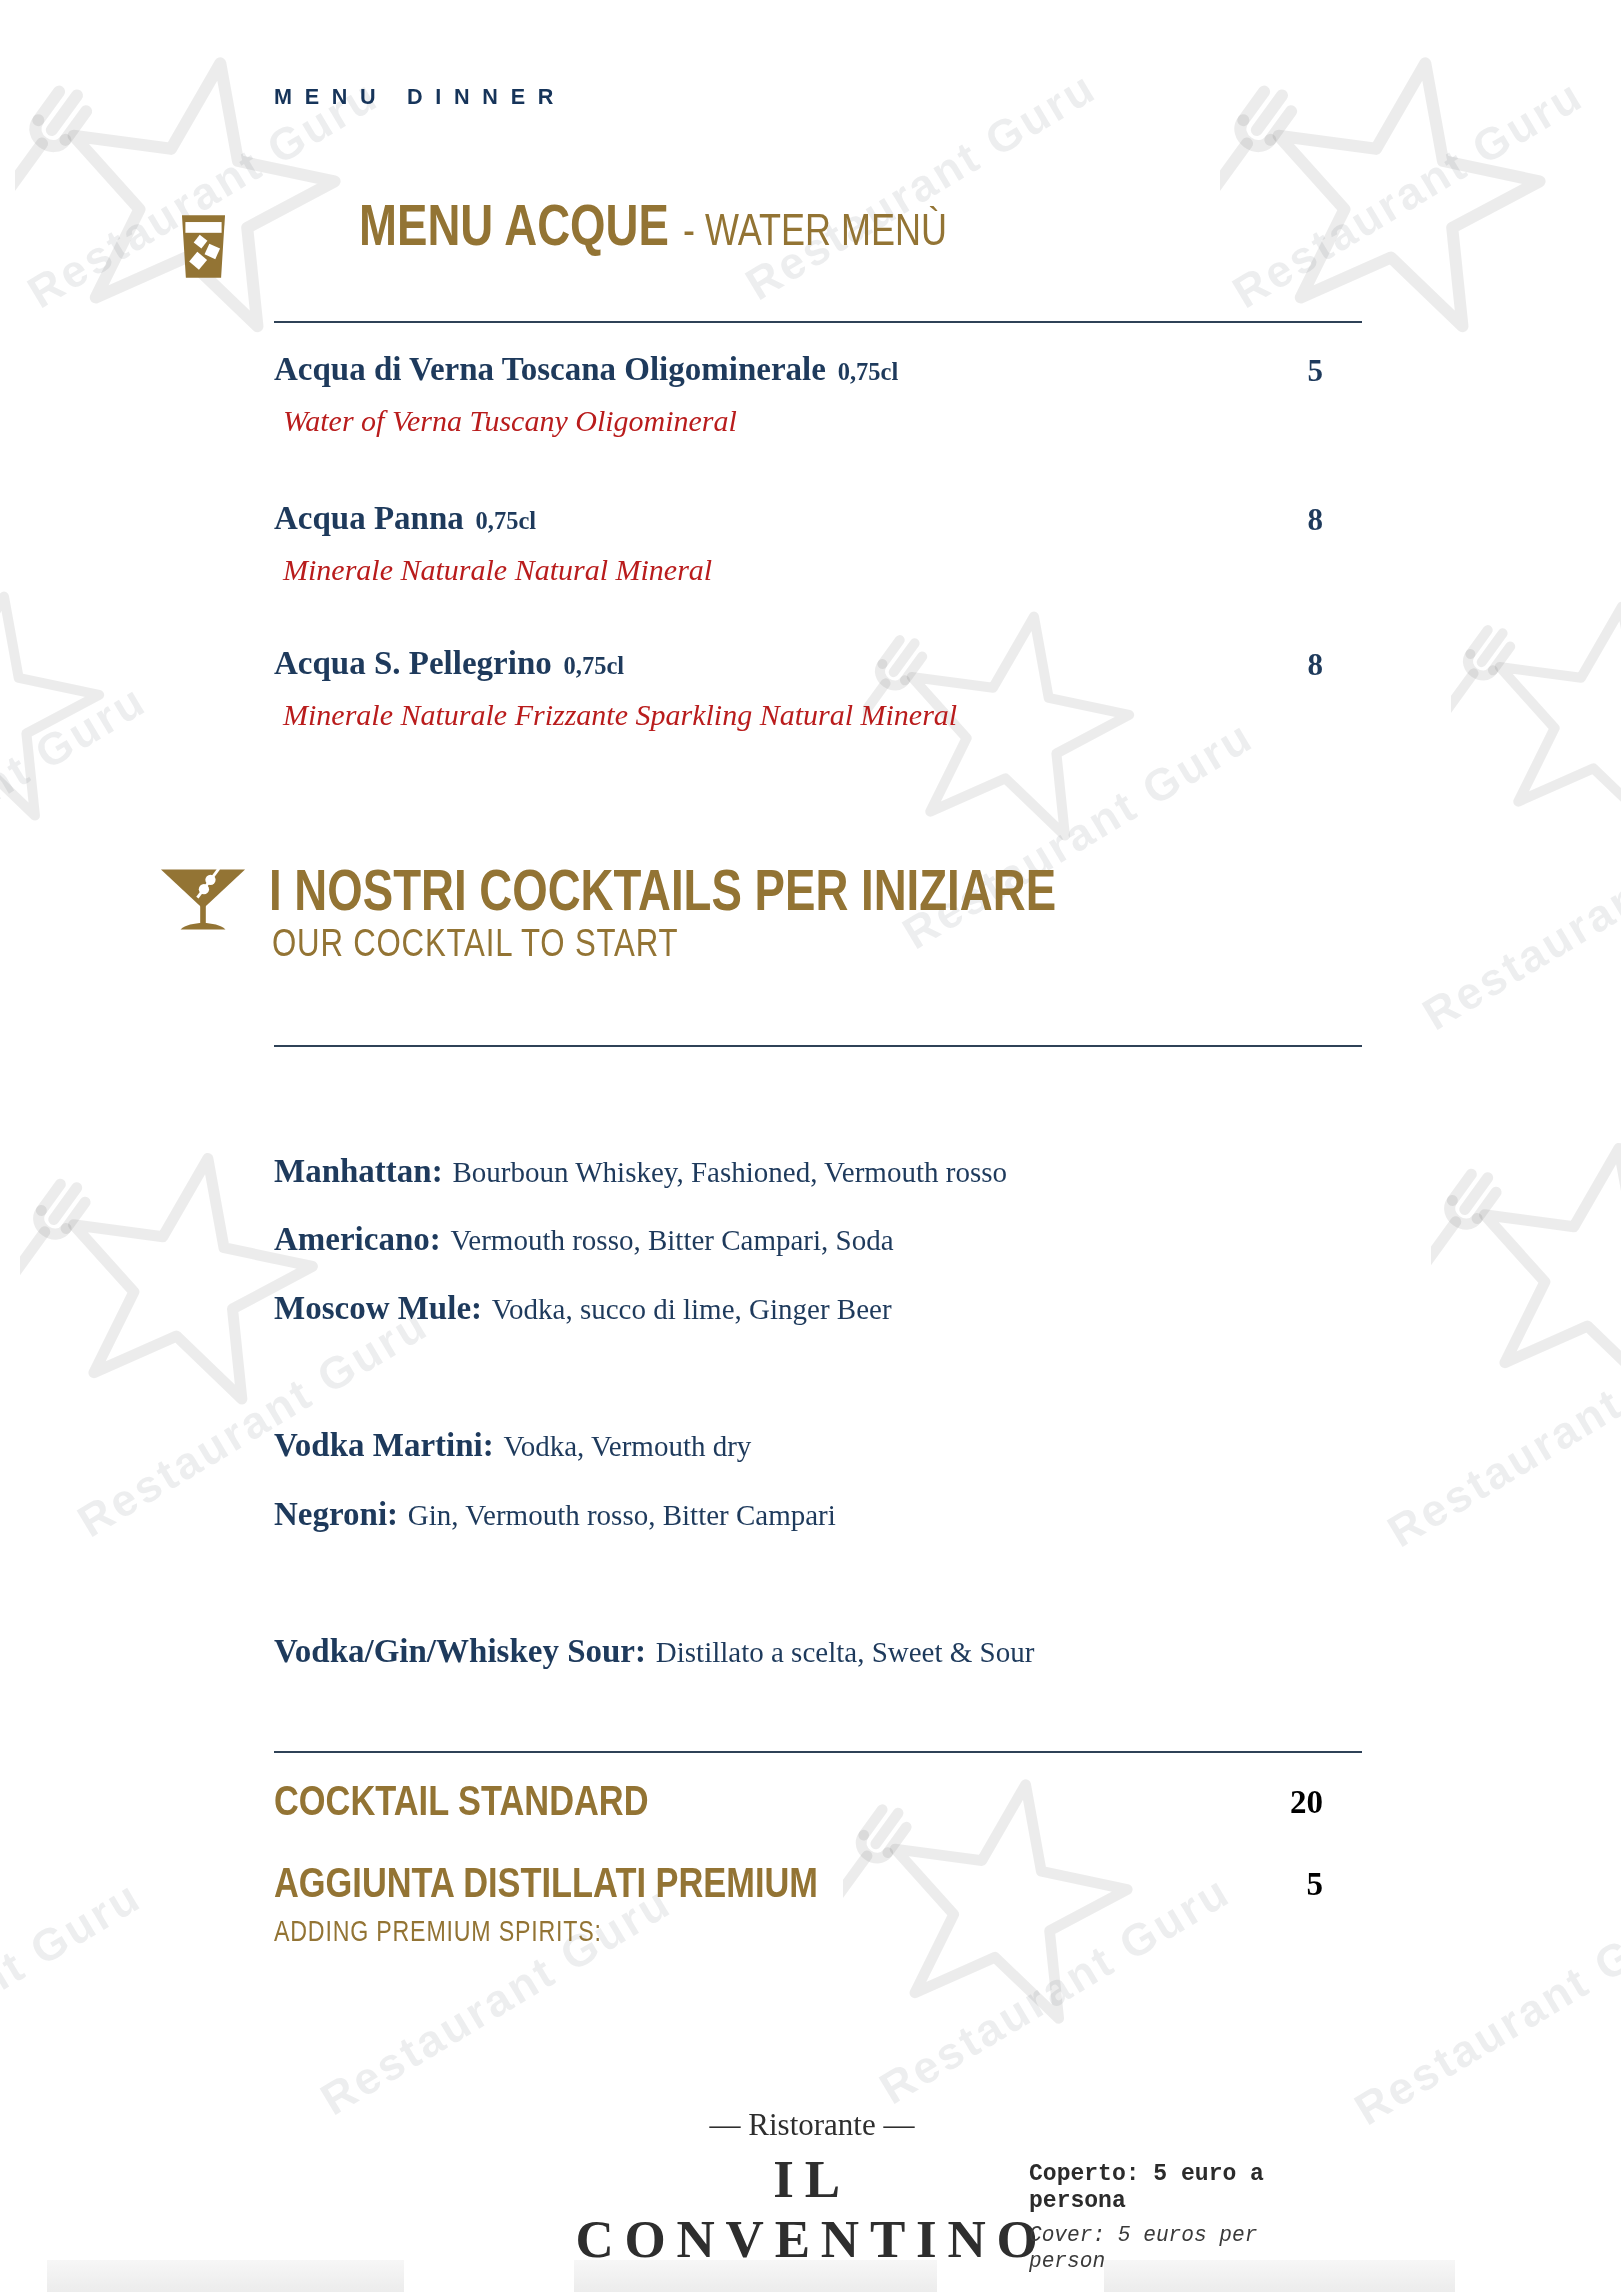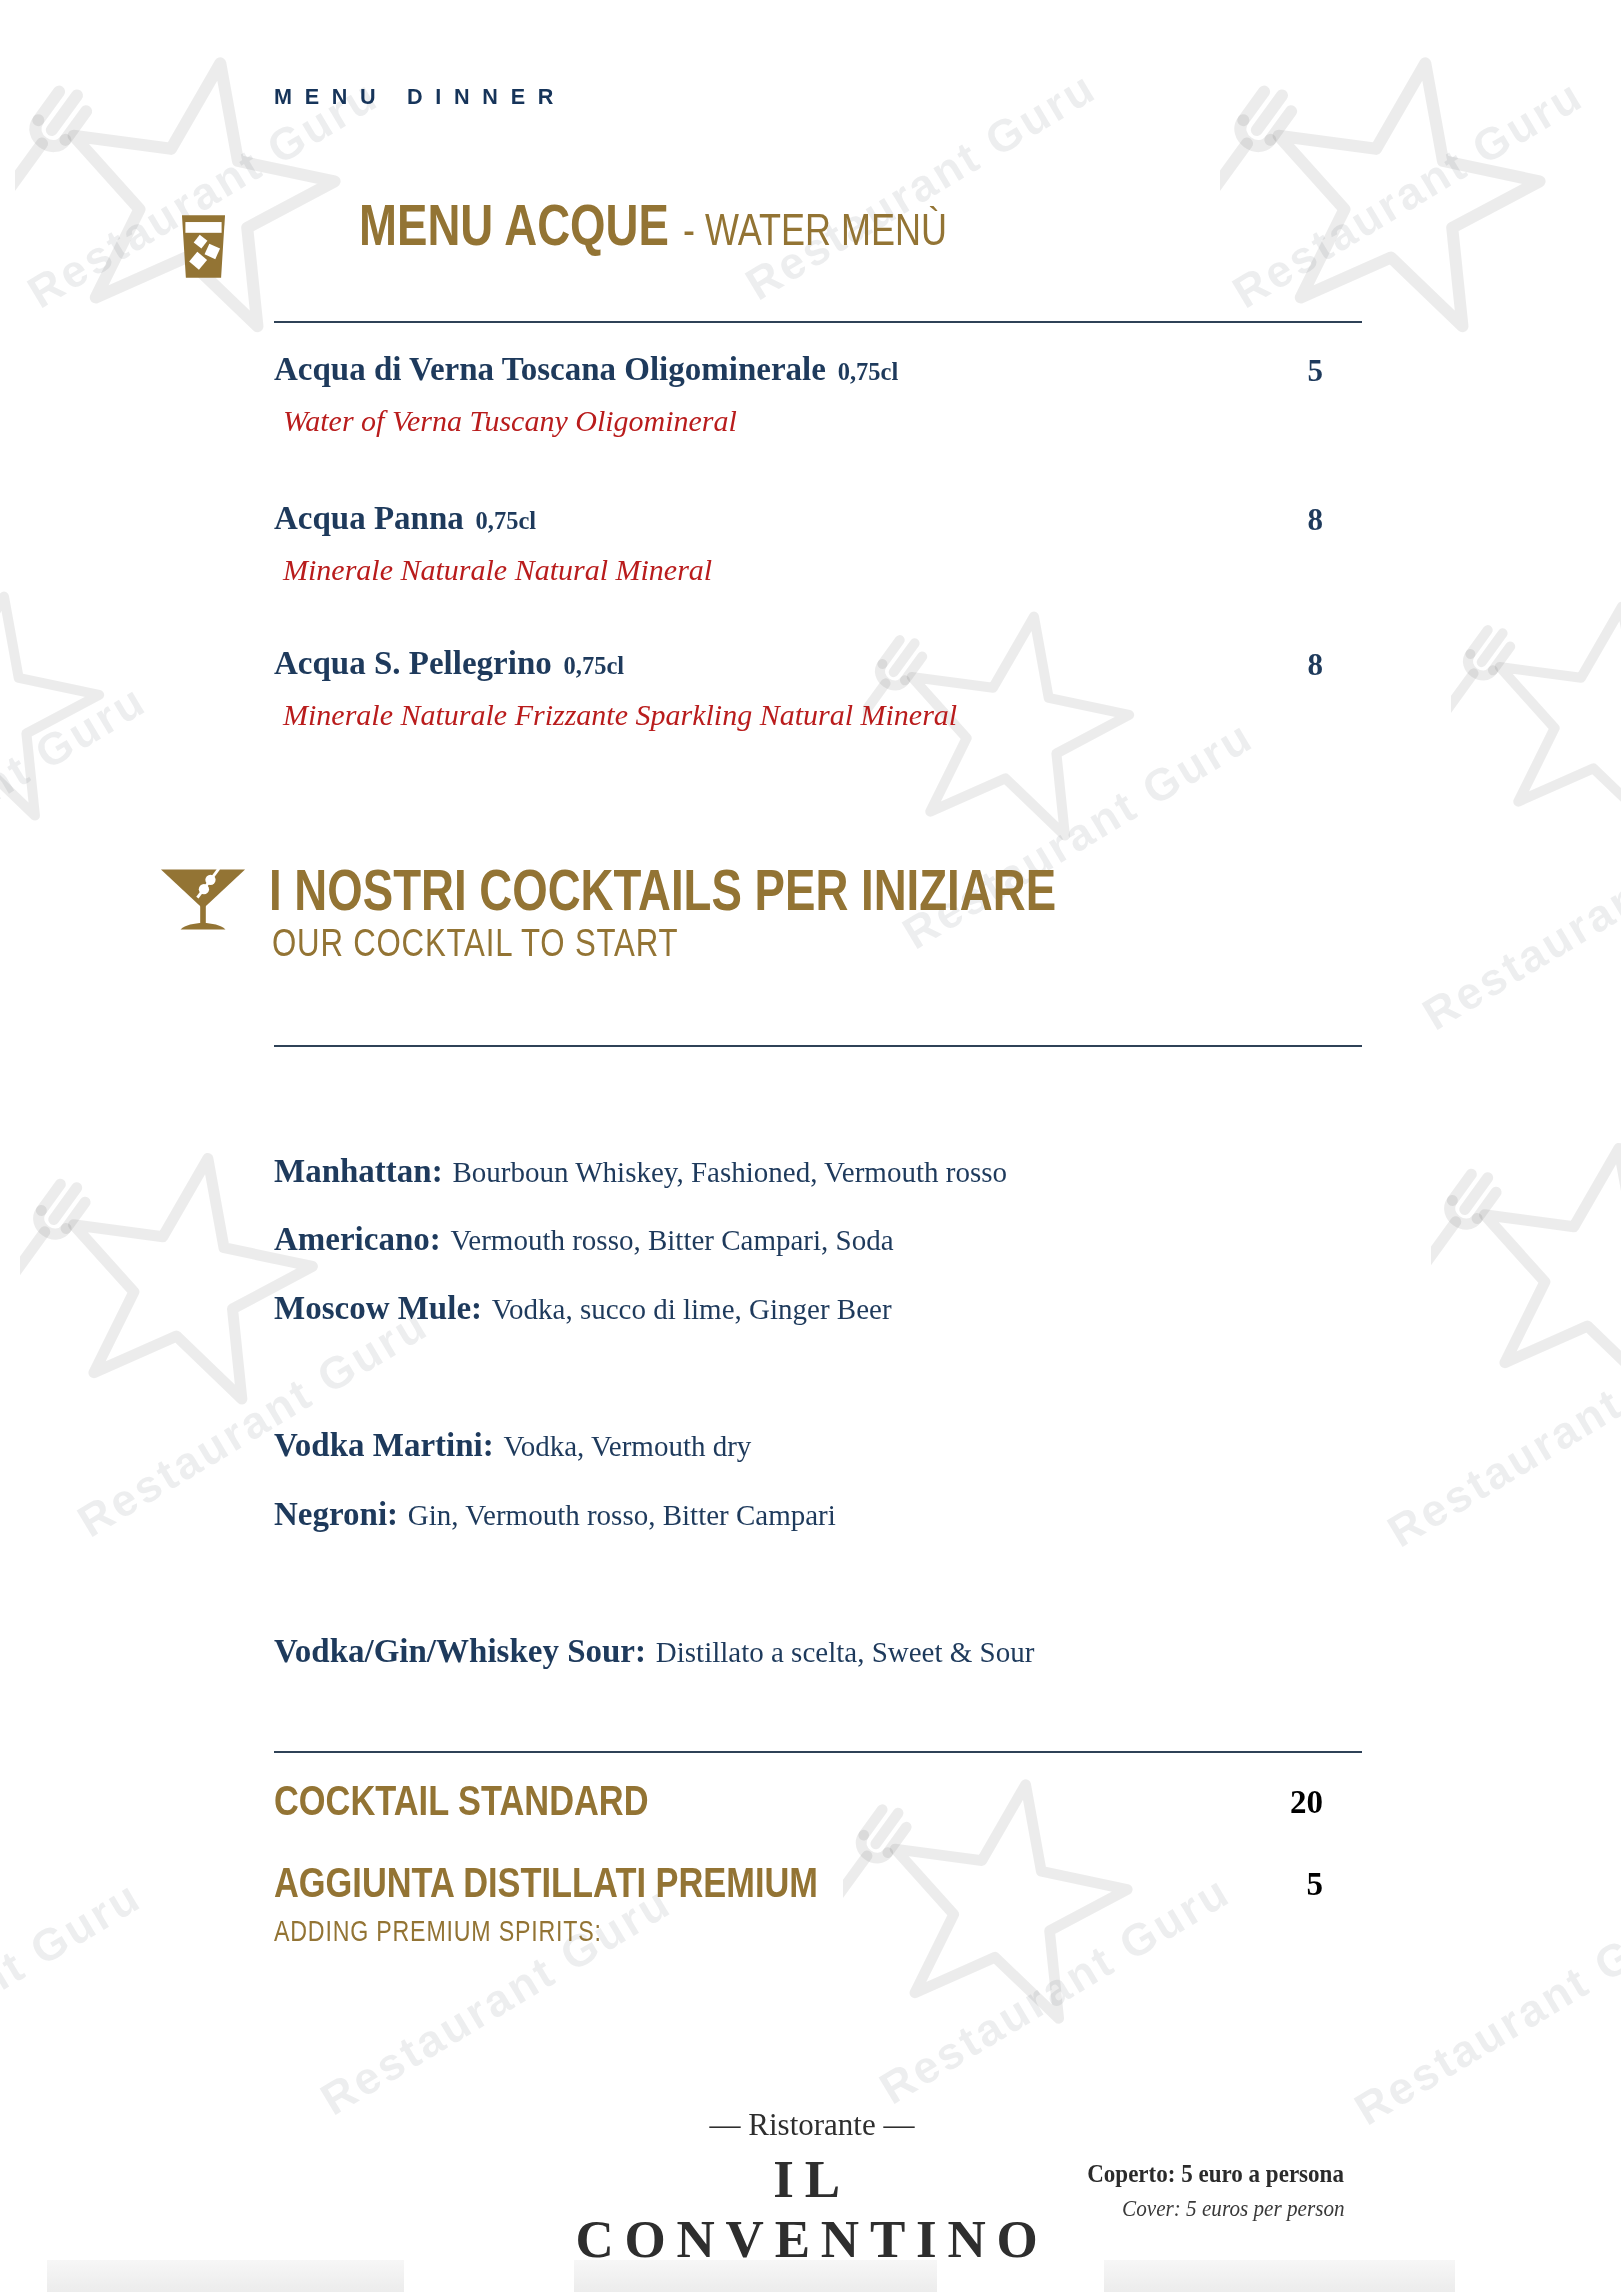--- a/index.html
+++ b/index.html
@@ -31,22 +31,22 @@
   .c-row{left:274px;width:1088px;font-size:29px;white-space:nowrap;}
   .c-name{font-weight:700;font-size:33px;margin-right:9.8px;}
   .p-label{font-family:"Liberation Sans",sans-serif;font-weight:700;font-size:43px;}
   .p-note{font-family:"Liberation Sans",sans-serif;font-weight:400;font-size:29px;letter-spacing:1px;}
   .p-price{position:absolute;right:0;top:7.8px;font-weight:700;font-size:33px;color:#000000;}
   
   .footer-brand{left:567px;width:490px;text-align:center;color:#2e2e2e;}
   .f-pre{font-size:31px;}
   .f-name{font-size:53px;letter-spacing:10.8px;font-weight:600;}
   .f-suf{font-size:37px;}
-  .coperto-block{left:1019px;width:333px;text-align:right;color:#2b2b2b;
-                 font-family:Liberation Serif, serif;}
+  .coperto-block{left:1019px;width:333px;text-align:left;color:#2b2b2b;
+                 font-family:Liberation Mono, monospace;}
   .cop-it{font-weight:700;font-size:24.5px;display:inline-block;transform:scaleX(0.94);}
   .cop-en{font-style:italic;font-size:22.5px;display:inline-block;transform:scaleX(0.94);color:#3a3a3a;}
   .strip{position:absolute;height:32px;top:2260px;background:linear-gradient(#f7f7f7,#ececec);}
 </style>
 </head>
 <body>
 
 <div class="canvas">
 
   <div class="wm-layer">

